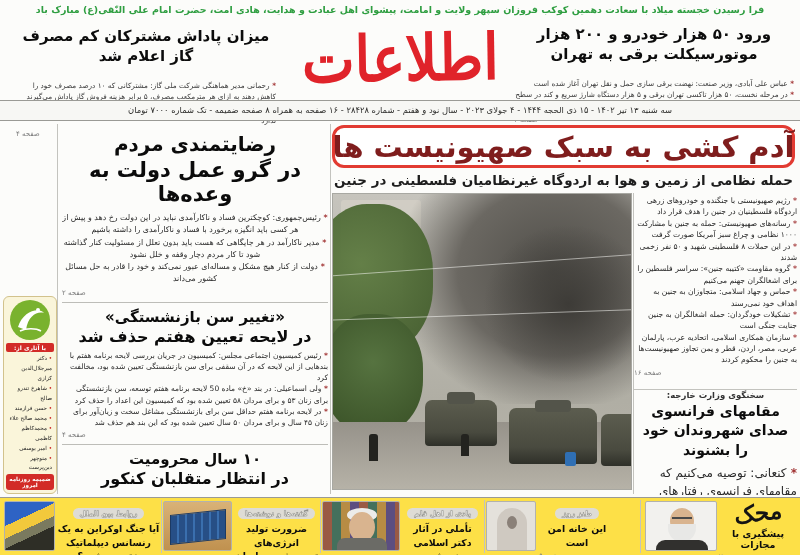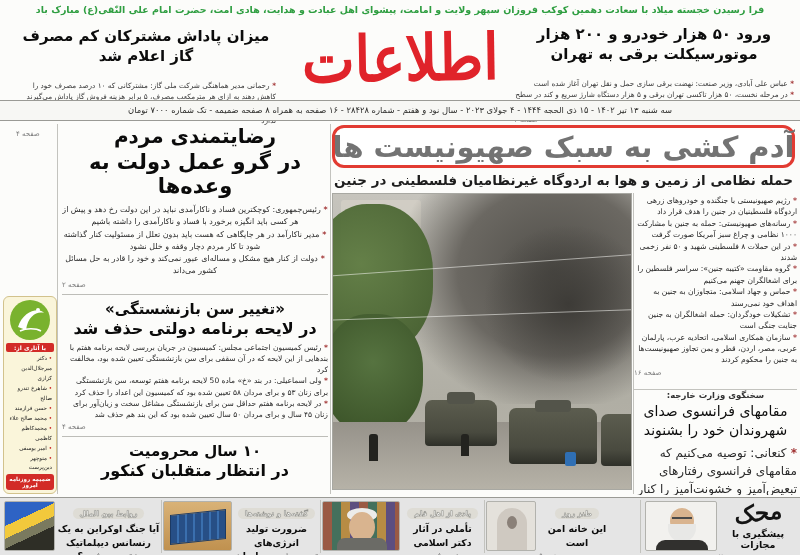--- a/index.html
+++ b/index.html
@@ -21,21 +21,21 @@
   .top-head{font-size:15px;font-weight:bold;line-height:1.35;color:#0c0c0c}
   .top-bullets{margin-top:13px;font-size:7.3px;color:#3a3a3a;text-align:right;line-height:1.62}
   .bl::before{content:"* ";color:#a13333;font-weight:bold}
   .pageref{font-size:7px;color:#787878;margin-top:3px;text-align:left}
 
   
   #dateline{position:absolute;top:100px;left:0;width:100%;height:21px;line-height:19px;border-top:1px solid #9a9a95;border-bottom:1px solid #9a9a95;text-align:center;font-size:8.4px;color:#2e2e2c;background:#f7f7f4}
 
   
   #lead-box{position:absolute;top:125px;right:5px;width:463px;height:43px;border:3px solid #e23b32;border-radius:12px;display:flex;align-items:center;justify-content:center;background:#fff}
-  #lead-box .t{font-size:29px;font-weight:bold;color:#737373;white-space:nowrap}
+  #lead-box .t{font-size:29px;font-weight:bold;color:#7f1d1d;white-space:nowrap}
   #lead-subhead{position:absolute;top:172px;right:5px;width:463px;text-align:center;font-size:13.5px;font-weight:bold;color:#1d1d1d}
 
   
   #lead-photo{position:absolute;top:193px;left:332px;width:300px;height:297px;border:1px solid #a8a8a2;background:linear-gradient(#c6c4bd,#b0aea4 70%,#b8b4aa);overflow:hidden}
   .smoke1{position:absolute;left:70px;top:-10px;width:250px;height:220px;background:radial-gradient(ellipse at 60% 40%,#504e49 0%,#6b6862 45%,rgba(120,117,110,0) 75%)}
   .smoke2{position:absolute;left:150px;top:30px;width:170px;height:160px;background:radial-gradient(ellipse at 50% 50%,#3d3b37 0%,rgba(70,68,64,0) 70%)}
   .building{position:absolute;left:8px;top:6px;width:80px;height:60px;background:#d6d2c7;opacity:.7;border-radius:3px}
   .trees1{position:absolute;left:-20px;top:10px;width:120px;height:150px;border-radius:45%;background:radial-gradient(circle at 40% 40%,#5f7c42,#46602f 80%);opacity:.95}
   .trees2{position:absolute;left:-10px;top:120px;width:100px;height:120px;border-radius:45%;background:radial-gradient(circle at 50% 40%,#567340,#3c5429 85%)}
   .wire{position:absolute;background:rgba(250,250,245,.55);height:1px;width:340px}
@@ -48,43 +48,43 @@
   .barrel{position:absolute;left:232px;top:258px;width:11px;height:14px;background:#2f6fb4;border-radius:2px}
   .fig{position:absolute;background:#23231f;border-radius:3px 3px 0 0}
   .fig-1{left:36px;top:240px;width:9px;height:27px}
   .fig-2{left:128px;top:240px;width:8px;height:22px}
 
   
   #right-col{position:absolute;top:195px;left:634px;width:163px;height:300px;overflow:hidden}
   #right-col .lead-bullets{font-size:7.6px;line-height:1.5;color:#262626;text-align:right}
   #mofa{margin-top:12px;border-top:1px solid #c3c3be;text-align:center}
   #mofa .kicker{font-size:8.5px;font-weight:bold;color:#333}
-  #mofa .mofa-head{font-size:14px;font-weight:normal;line-height:1.4;margin-top:2px;color:#0d0d0d}
+  #mofa .mofa-head{font-size:14px;font-weight:bold;line-height:1.4;margin-top:2px;color:#0d0d0d}
   #mofa .mofa-bullets{margin-top:3px;font-size:12px;line-height:1.5;color:#2a2a2a;text-align:right}
 
   
-  #left-col{position:absolute;top:124px;right:472px;width:266px;height:372px;overflow:hidden}
+  #left-col{position:absolute;top:132px;right:472px;width:266px;height:372px;overflow:hidden}
   .lc-h1{font-size:20px;font-weight:bold;text-align:center;color:#0b0b0b}
   .lc-h2{font-size:21px;font-weight:bold;text-align:center;color:#0b0b0b;margin-top:2px}
   .lc-bullets{margin-top:6px;font-size:7.9px;line-height:1.55;color:#2a2a2a;text-align:center}
   .lc-sec{border-top:1px solid #bdbdb8;margin-top:5px;padding-top:5px}
   .lc-sec .sh1{font-size:15px;font-weight:bold;text-align:center;color:#0b0b0b}
   .lc-sec .sh2{font-size:16px;font-weight:bold;text-align:center;color:#0b0b0b;margin-top:1px}
   .lc-sec .sb{margin-top:4px;font-size:7.5px;line-height:1.5;color:#2a2a2a;text-align:right}
 
   
   #supplement{position:absolute;top:296px;left:3px;width:54px;height:198px;background:#faf5da;border:1px solid #d2c28c;border-radius:6px;padding:3px 2px;display:flex;flex-direction:column}
   .supp-logo{width:40px;height:40px;border-radius:50%;background:#79b22e;margin:0 auto 2px;flex:none}
   .supp-label{background:#d22b27;color:#fff;font-size:6px;font-weight:bold;text-align:center;border-radius:2px;padding:1px 0;margin:1px 0 2px}
   .supp-names{flex:1;font-size:5.6px;line-height:1.78;color:#222;text-align:right;padding-right:2px;overflow:hidden}
   .supp-names div::before{content:"• ";color:#c22}
   .supp-btn{background:#d22b27;color:#fff;font-size:5.6px;font-weight:bold;text-align:center;border-radius:3px;padding:2px 1px;margin-top:2px}
 
   
-  #bottom{position:absolute;top:497px;left:0;width:800px;height:58px;border-top:1px solid #9a9a95;background:#e5e5e5}
+  #bottom{position:absolute;top:497px;left:0;width:800px;height:58px;border-top:1px solid #9a9a95;background:#fde047}
   .thumb{position:absolute;top:3px;height:50px;border:1px solid #b2b2ad;border-radius:2px;overflow:hidden}
   #thumb-ukraine{left:4px;width:51px;background:linear-gradient(155deg,#2e63c4 0 34%,#f2c93c 34% 52%,#7a7a5f 52% 66%,#2e2e26 66%)}
   #thumb-solar{left:163px;width:69px;background:linear-gradient(#d9b277,#c0914f)}
   .panel{position:absolute;left:6px;top:10px;width:56px;height:30px;background:repeating-linear-gradient(90deg,#274f86 0 6px,#3a6fae 6px 8px);transform:skewY(-6deg);border:1px solid #1c3a63}
   #thumb-nodooshan{left:322px;width:78px;background:repeating-linear-gradient(90deg,#9a5a44 0 9px,#44705c 9px 18px,#b78c44 18px 27px,#5c4e80 27px 36px)}
   .head-skin{position:absolute;border-radius:50%;background:#d9b48f}
   .nod-head{left:26px;top:10px;width:26px;height:30px}
   .nod-hair{position:absolute;left:24px;top:6px;width:30px;height:14px;border-radius:50%;background:#ececea}
   .nod-suit{position:absolute;left:14px;top:36px;width:50px;height:16px;border-radius:8px 8px 0 0;background:#6b6b66}
   #thumb-woman{left:486px;width:50px;background:#e4e1db}
@@ -195,21 +195,21 @@
       <div class="lc-bullets">
         <div class="bl">رئیس‌جمهوری: کوچکترین فساد و ناکارآمدی نباید در این دولت رخ دهد و پیش از هر کسی باید انگیزه برخورد با فساد و ناکارآمدی را داشته باشیم</div>
         <div class="bl">مدیر ناکارآمد در هر جایگاهی که هست باید بدون تعلل از مسئولیت کنار گذاشته شود تا کار مردم دچار وقفه و خلل نشود</div>
         <div class="bl">دولت از کنار هیچ مشکل و مساله‌ای عبور نمی‌کند و خود را قادر به حل مسائل کشور می‌داند</div>
       </div>
       <div class="pageref">صفحه ۲</div>
     </div>
 
     <div class="lc-sec">
       <div class="sh1">«تغییر سن بازنشستگی»</div>
-      <div class="sh2">در لایحه برنامه دولتی حذف شد</div>
+      <div class="sh2">در لایحه تعیین هفتم حذف شد</div>
       <div class="sb">
         <div class="bl">رئیس کمیسیون اجتماعی مجلس: کمیسیون در جریان بررسی لایحه برنامه هفتم با بندهایی از این لایحه که در آن سقفی برای سن بازنشستگی تعیین شده بود، مخالفت کرد</div>
         <div class="bl">ولی اسماعیلی: در بند «خ» ماده 50 لایحه برنامه هفتم توسعه، سن بازنشستگی برای زنان ۵۳ و برای مردان ۵۸ تعیین شده بود که کمیسیون این اعداد را حذف کرد</div>
         <div class="bl">در لایحه برنامه هفتم حداقل سن برای بازنشستگی مشاغل سخت و زیان‌آور برای زنان ۴۵ سال و برای مردان ۵۰ سال تعیین شده بود که این بند هم حذف شد</div>
       </div>
       <div class="pageref">صفحه ۴</div>
     </div>
 
     <div class="lc-sec">
       <div class="sh1">۱۰ سال محرومیت</div>

